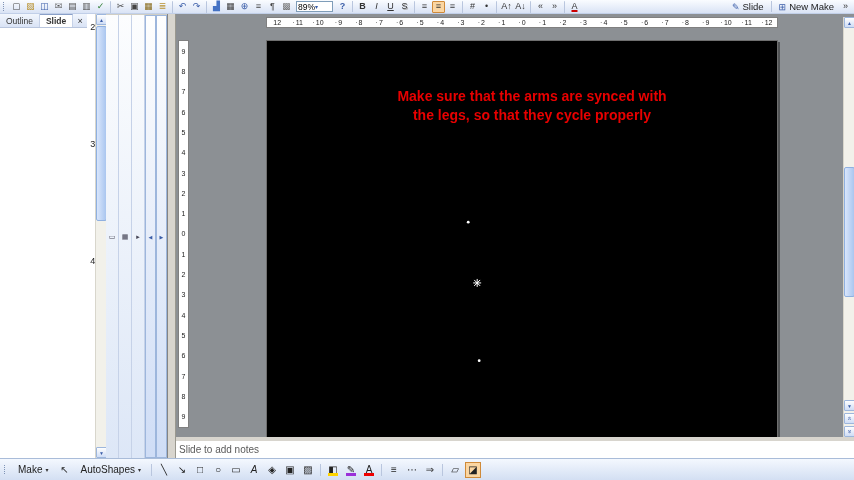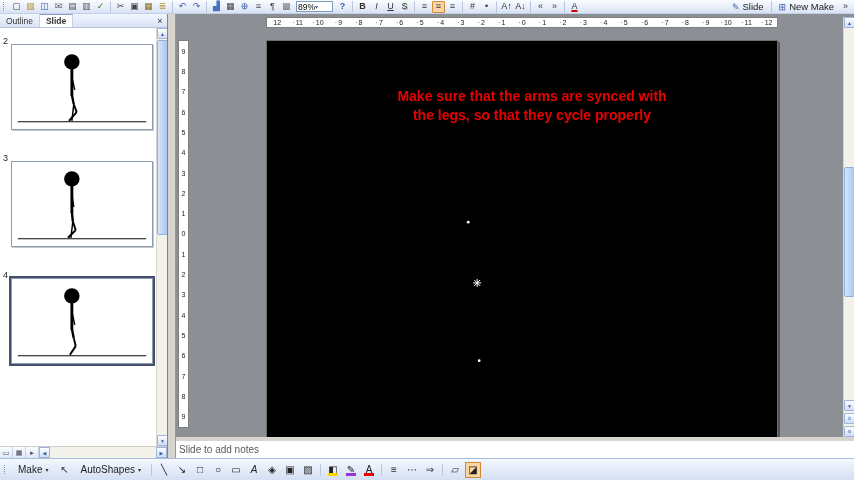--- a/index.html
+++ b/index.html
@@ -20,21 +20,21 @@
   .tbbtn{display:flex;align-items:center;gap:3px;font-size:9.5px;color:#222;padding:0 4px;height:13px;white-space:nowrap;}
   .tbbtn .bicon{font-size:9px;color:#3a5da8;}
   .spacer{margin-left:auto;}
   .cls-b{font-weight:bold;}
   .cls-i{font-style:italic;}
   .cls-u{text-decoration:underline;}
   .cls-s{text-shadow:1px 1px 0 #aaa;}
   .cls-fontcolor{text-decoration:underline;text-decoration-color:#cc0000;text-decoration-thickness:2px;}
   
   #leftpane{position:absolute;left:0;top:14px;width:168px;height:444px;background:#fff;
-    border-right:1px solid #848484;display:flex;flex-direction:column;}
+    border-right:1px solid #848484;display:flex;flex-direction:row;}
   .pane-tabs{height:14px;background:linear-gradient(#f2f6fd,#d9e3f5);display:flex;align-items:stretch;
     border-bottom:1px solid #b9c6de;font-size:8.5px;flex:0 0 14px;}
   .tab{padding:0 6px;display:flex;align-items:center;color:#333;border-right:1px solid #c6d2e8;}
   .tab.activeTab{background:#fff;font-weight:bold;border-top:1px solid #8aa0c8;}
   .tab-close{margin-left:auto;width:14px;display:flex;align-items:center;justify-content:center;
     font-size:9px;color:#333;}
   .thumbs{position:relative;flex:1;background:#fff;overflow:hidden;}
   .thumb-num{position:absolute;left:3px;font-size:9px;color:#222;}
   .thumb{position:absolute;left:11px;width:142px;height:86px;background:#fff;
     border:1px solid #8f9bb0;box-shadow:1px 1px 0 #c8c8c8;}

